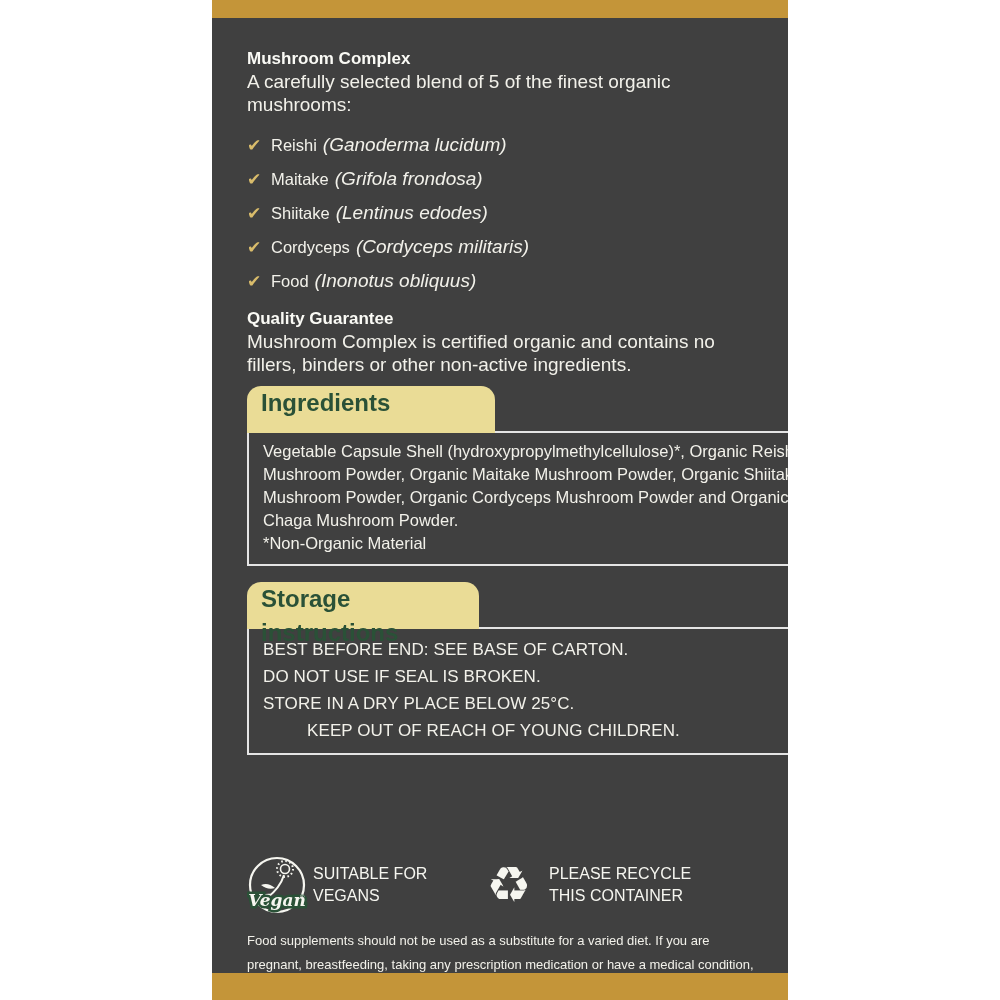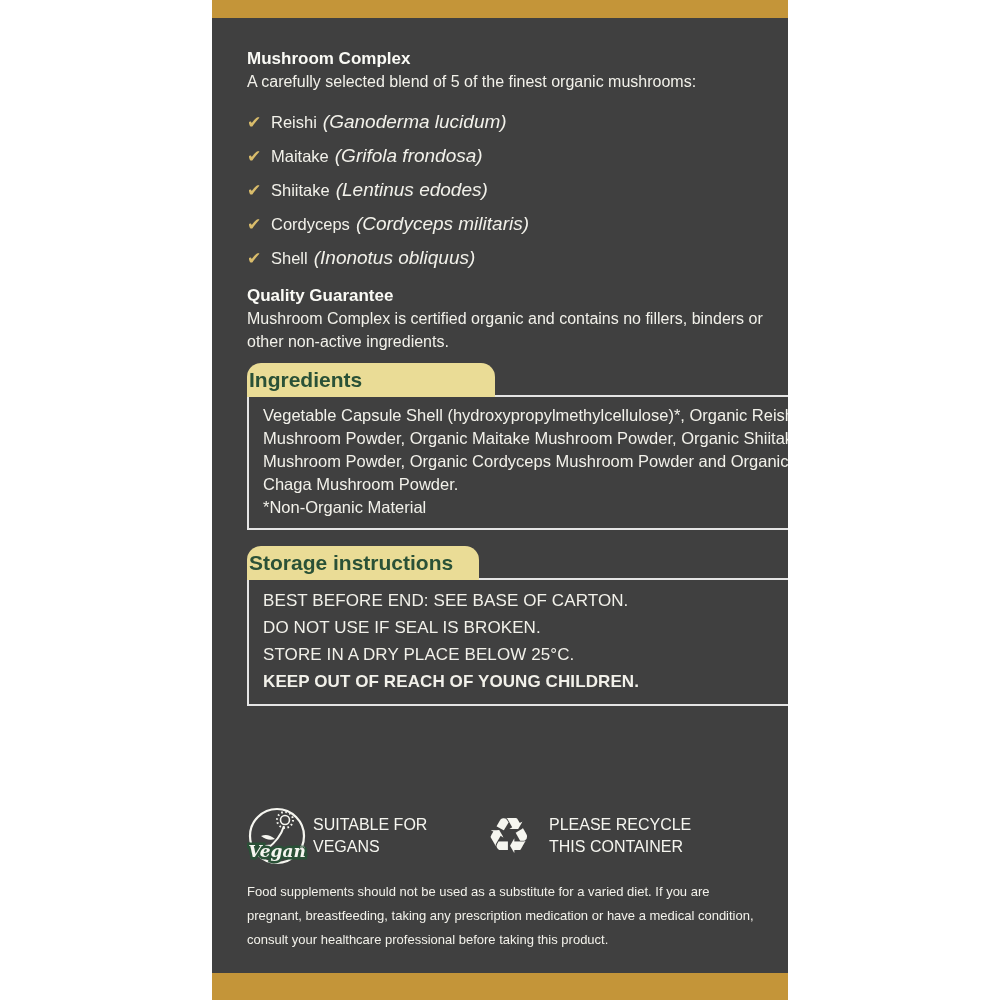--- a/index.html
+++ b/index.html
@@ -10,44 +10,44 @@
   }
   .label{width:576px;margin:0 auto;height:1000px;}
   .bar{width:100%;background:#C49539;}
   .bar.top{height:18px;}
   .bar.bottom{height:27px;}
   .panel{
     height:955px;background:#404040;color:#F2F1EA;
     padding:30px 26px 0 35px;box-sizing:border-box;overflow:hidden;
   }
   .h-bold{font-size:17px;font-weight:bold;line-height:22px;color:#FAFAF5;}
-  .body-text{font-size:16px;line-height:23px;color:#F2F1EA;}
+  .body-text{font-size:19px;line-height:23px;color:#F2F1EA;}
   .mushroom-list{list-style:none;margin:12px 0 0 0;padding:0;}
   .mushroom-list li{height:34px;display:flex;align-items:center;}
   .check{color:#D9BC6B;font-size:17px;width:24px;flex:0 0 24px;}
   .m-name{font-size:16.5px;}
   .m-latin{font-style:italic;font-size:19px;margin-left:6px;}
   .quality{margin-top:10px;}
   .tabbox{margin-top:10px;}
   .tabbox.storage-gap{margin-top:16px;}
   .tab{
     display:inline-block;background:#EADC96;color:#2A5137;
-    font-weight:bold;font-size:21px;line-height:34px;height:34px;
-    border-radius:14px 14px 0 0;padding:0 2px;box-sizing:border-box;
+    font-weight:bold;font-size:24px;line-height:34px;height:47px;
+    border-radius:14px 14px 0 0;padding:0 14px;box-sizing:border-box;
     position:relative;z-index:1;vertical-align:bottom;
   }
   .tab.ing{width:248px;}
   .tab.sto{width:232px;}
   .box{
     border:2px solid #e5e5e5;box-sizing:border-box;width:606px;
     padding:7px 14px 9px 14px;margin-top:-2px;
   }
   .box .body-text{font-size:16.5px;line-height:23px;}
   .storage-lines{font-size:17px;line-height:27px;letter-spacing:0.1px;}
-  .storage-lines .bold{font-weight:bold;}
+  .storage-lines .bold{font-weight:normal;margin-left:44px;}
   .badges{margin-top:100px;display:flex;align-items:center;height:60px;}
   .badge-text{font-size:16px;line-height:22px;color:#F6F6F0;}
   .vegan-logo{width:62px;height:60px;flex:0 0 62px;}
   .suitable{margin-left:4px;width:130px;}
   .recycle-wrap{margin-left:40px;width:52px;flex:0 0 52px;text-align:center;}
   .recycle-glyph{font-size:50px;line-height:56px;color:#F6F6F0;font-family:"DejaVu Sans",sans-serif;}
   .recycle-text{margin-left:14px;}
   .disclaimer{margin-top:14px;font-size:13px;line-height:24px;width:515px;}
 </style>
 </head>
@@ -79,21 +79,21 @@
         <span class="m-name">Shiitake</span>
         <span class="m-latin">(Lentinus edodes)</span>
       </li>
       <li>
         <span class="check">✔</span>
         <span class="m-name">Cordyceps</span>
         <span class="m-latin">(Cordyceps militaris)</span>
       </li>
       <li>
         <span class="check">✔</span>
-        <span class="m-name">Shell</span>
+        <span class="m-name">Food</span>
         <span class="m-latin">(Inonotus obliquus)</span>
       </li>
     </ul>
 
     <div class="quality">
       <div class="h-bold">Quality Guarantee</div>
       <div class="body-text" style="width:520px;">Mushroom Complex is certified organic and contains no fillers, binders or other non-active ingredients.</div>
     </div>
 
     <div class="tabbox">

